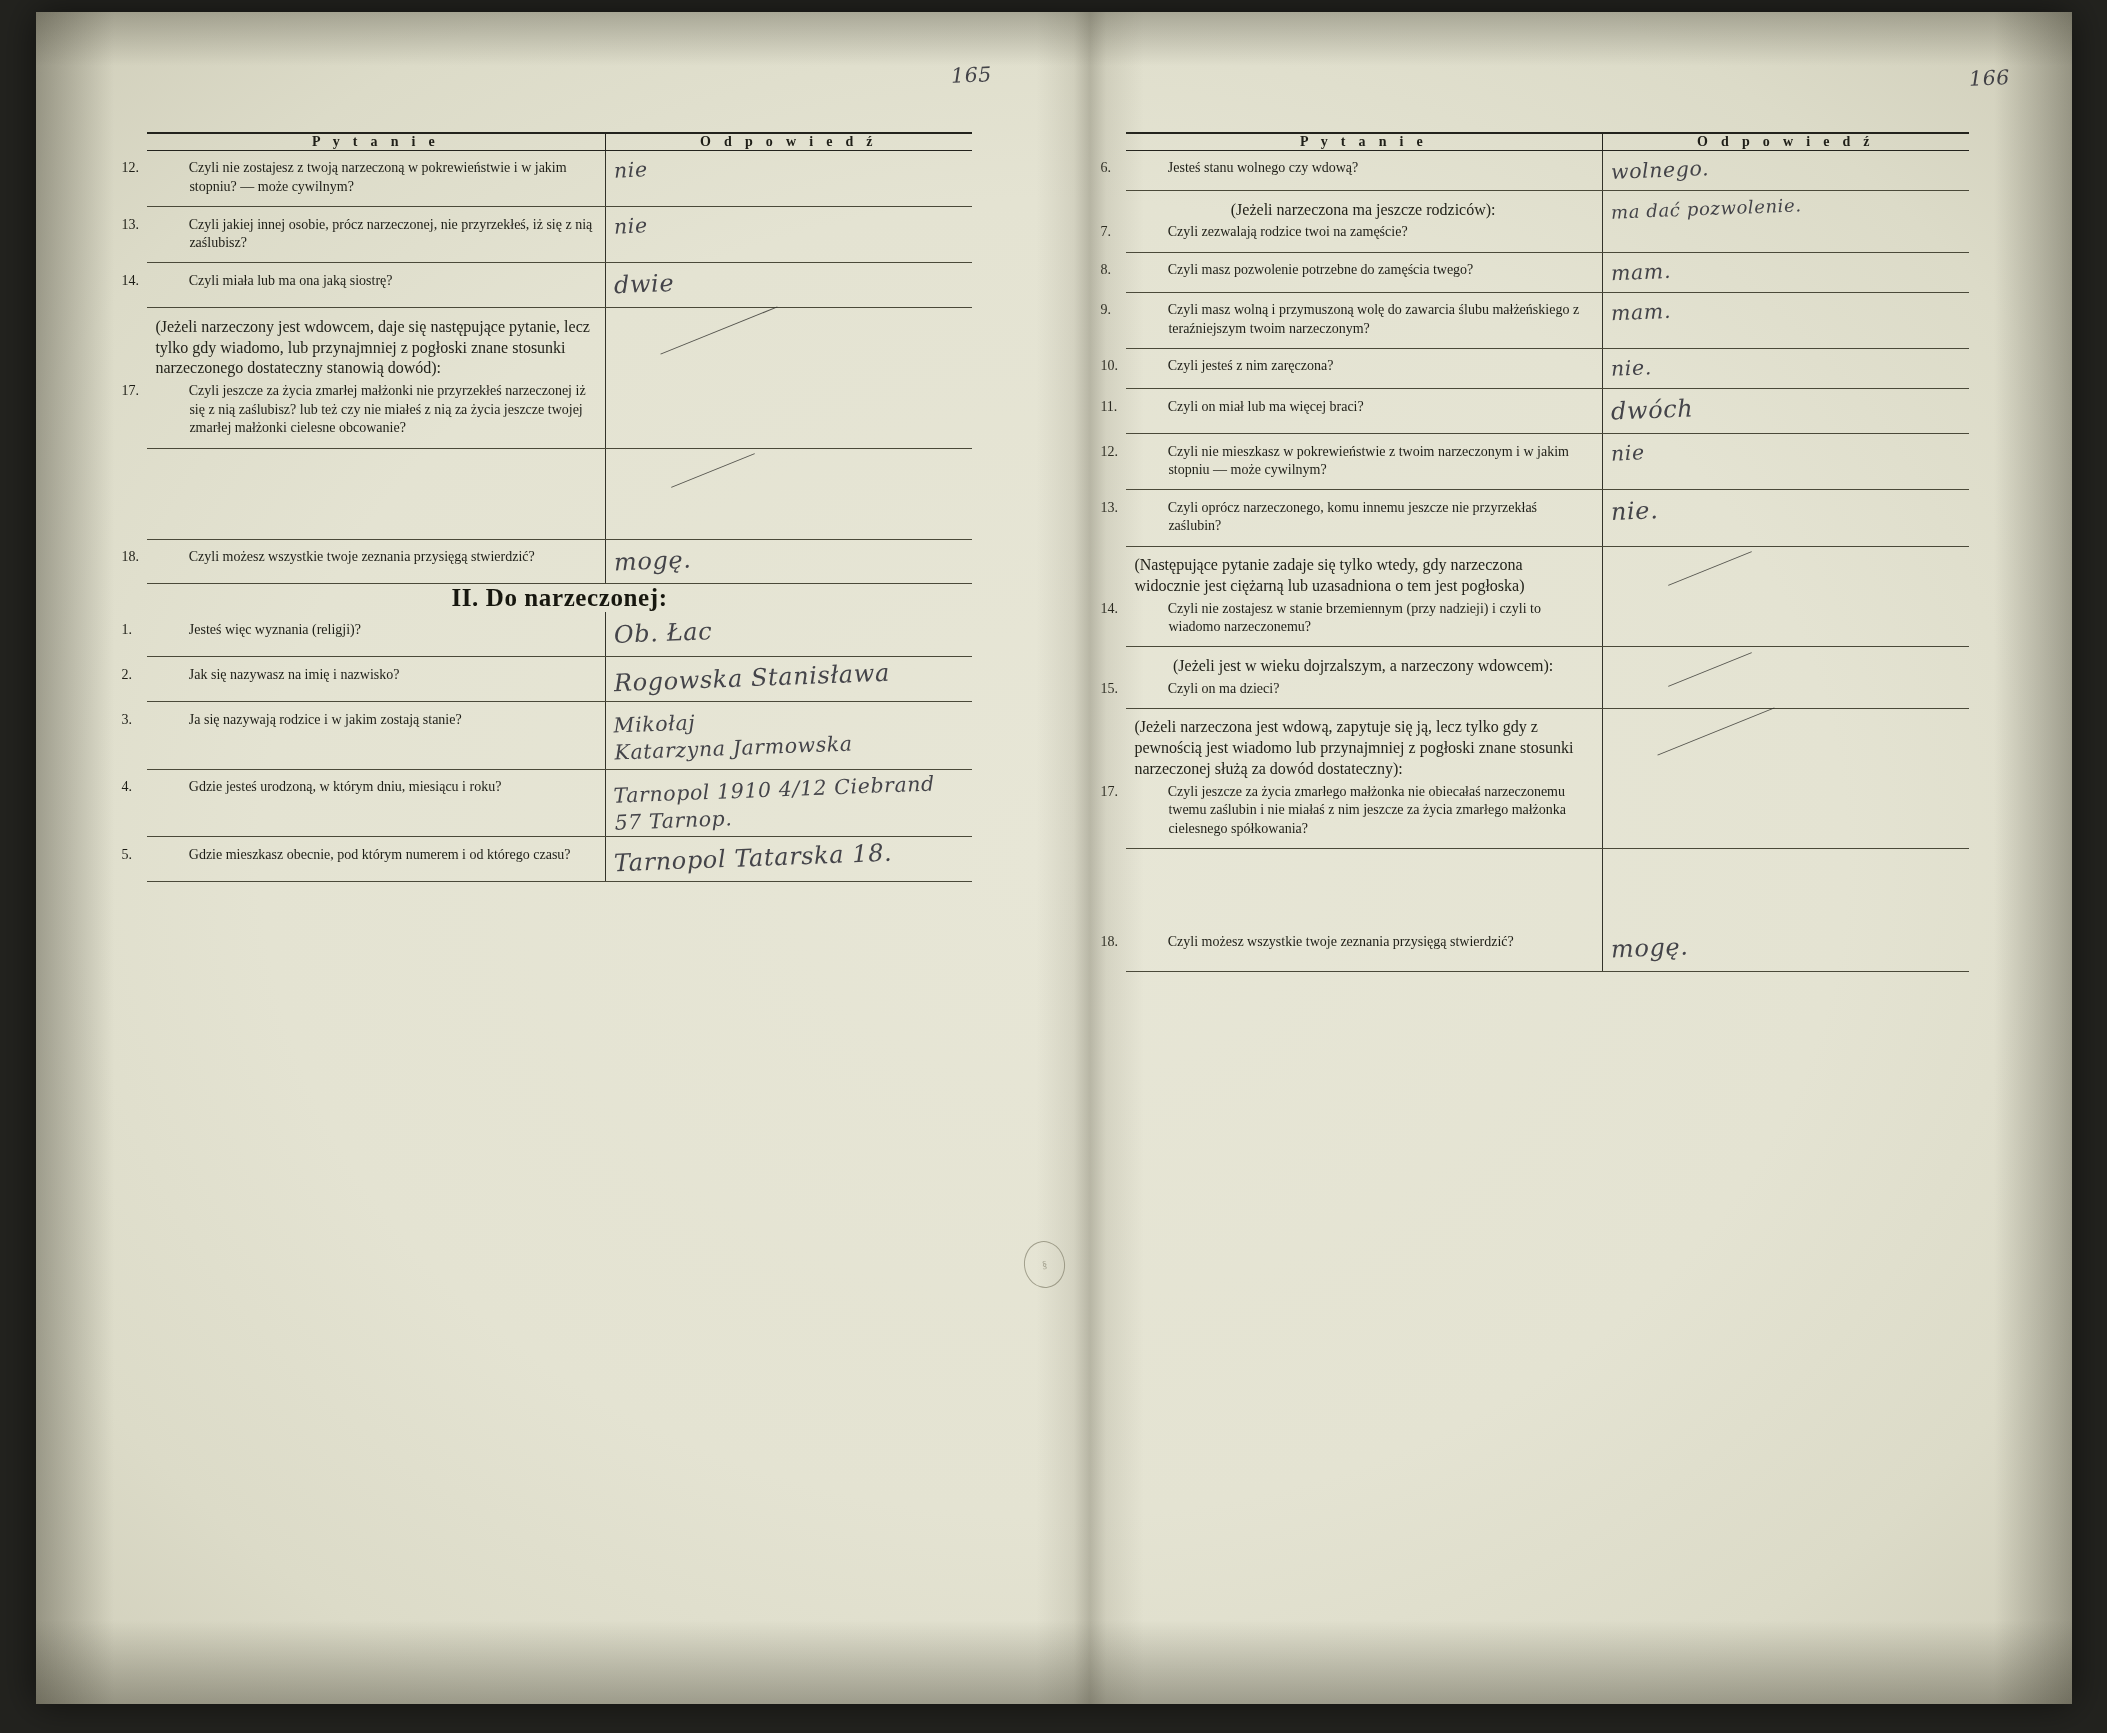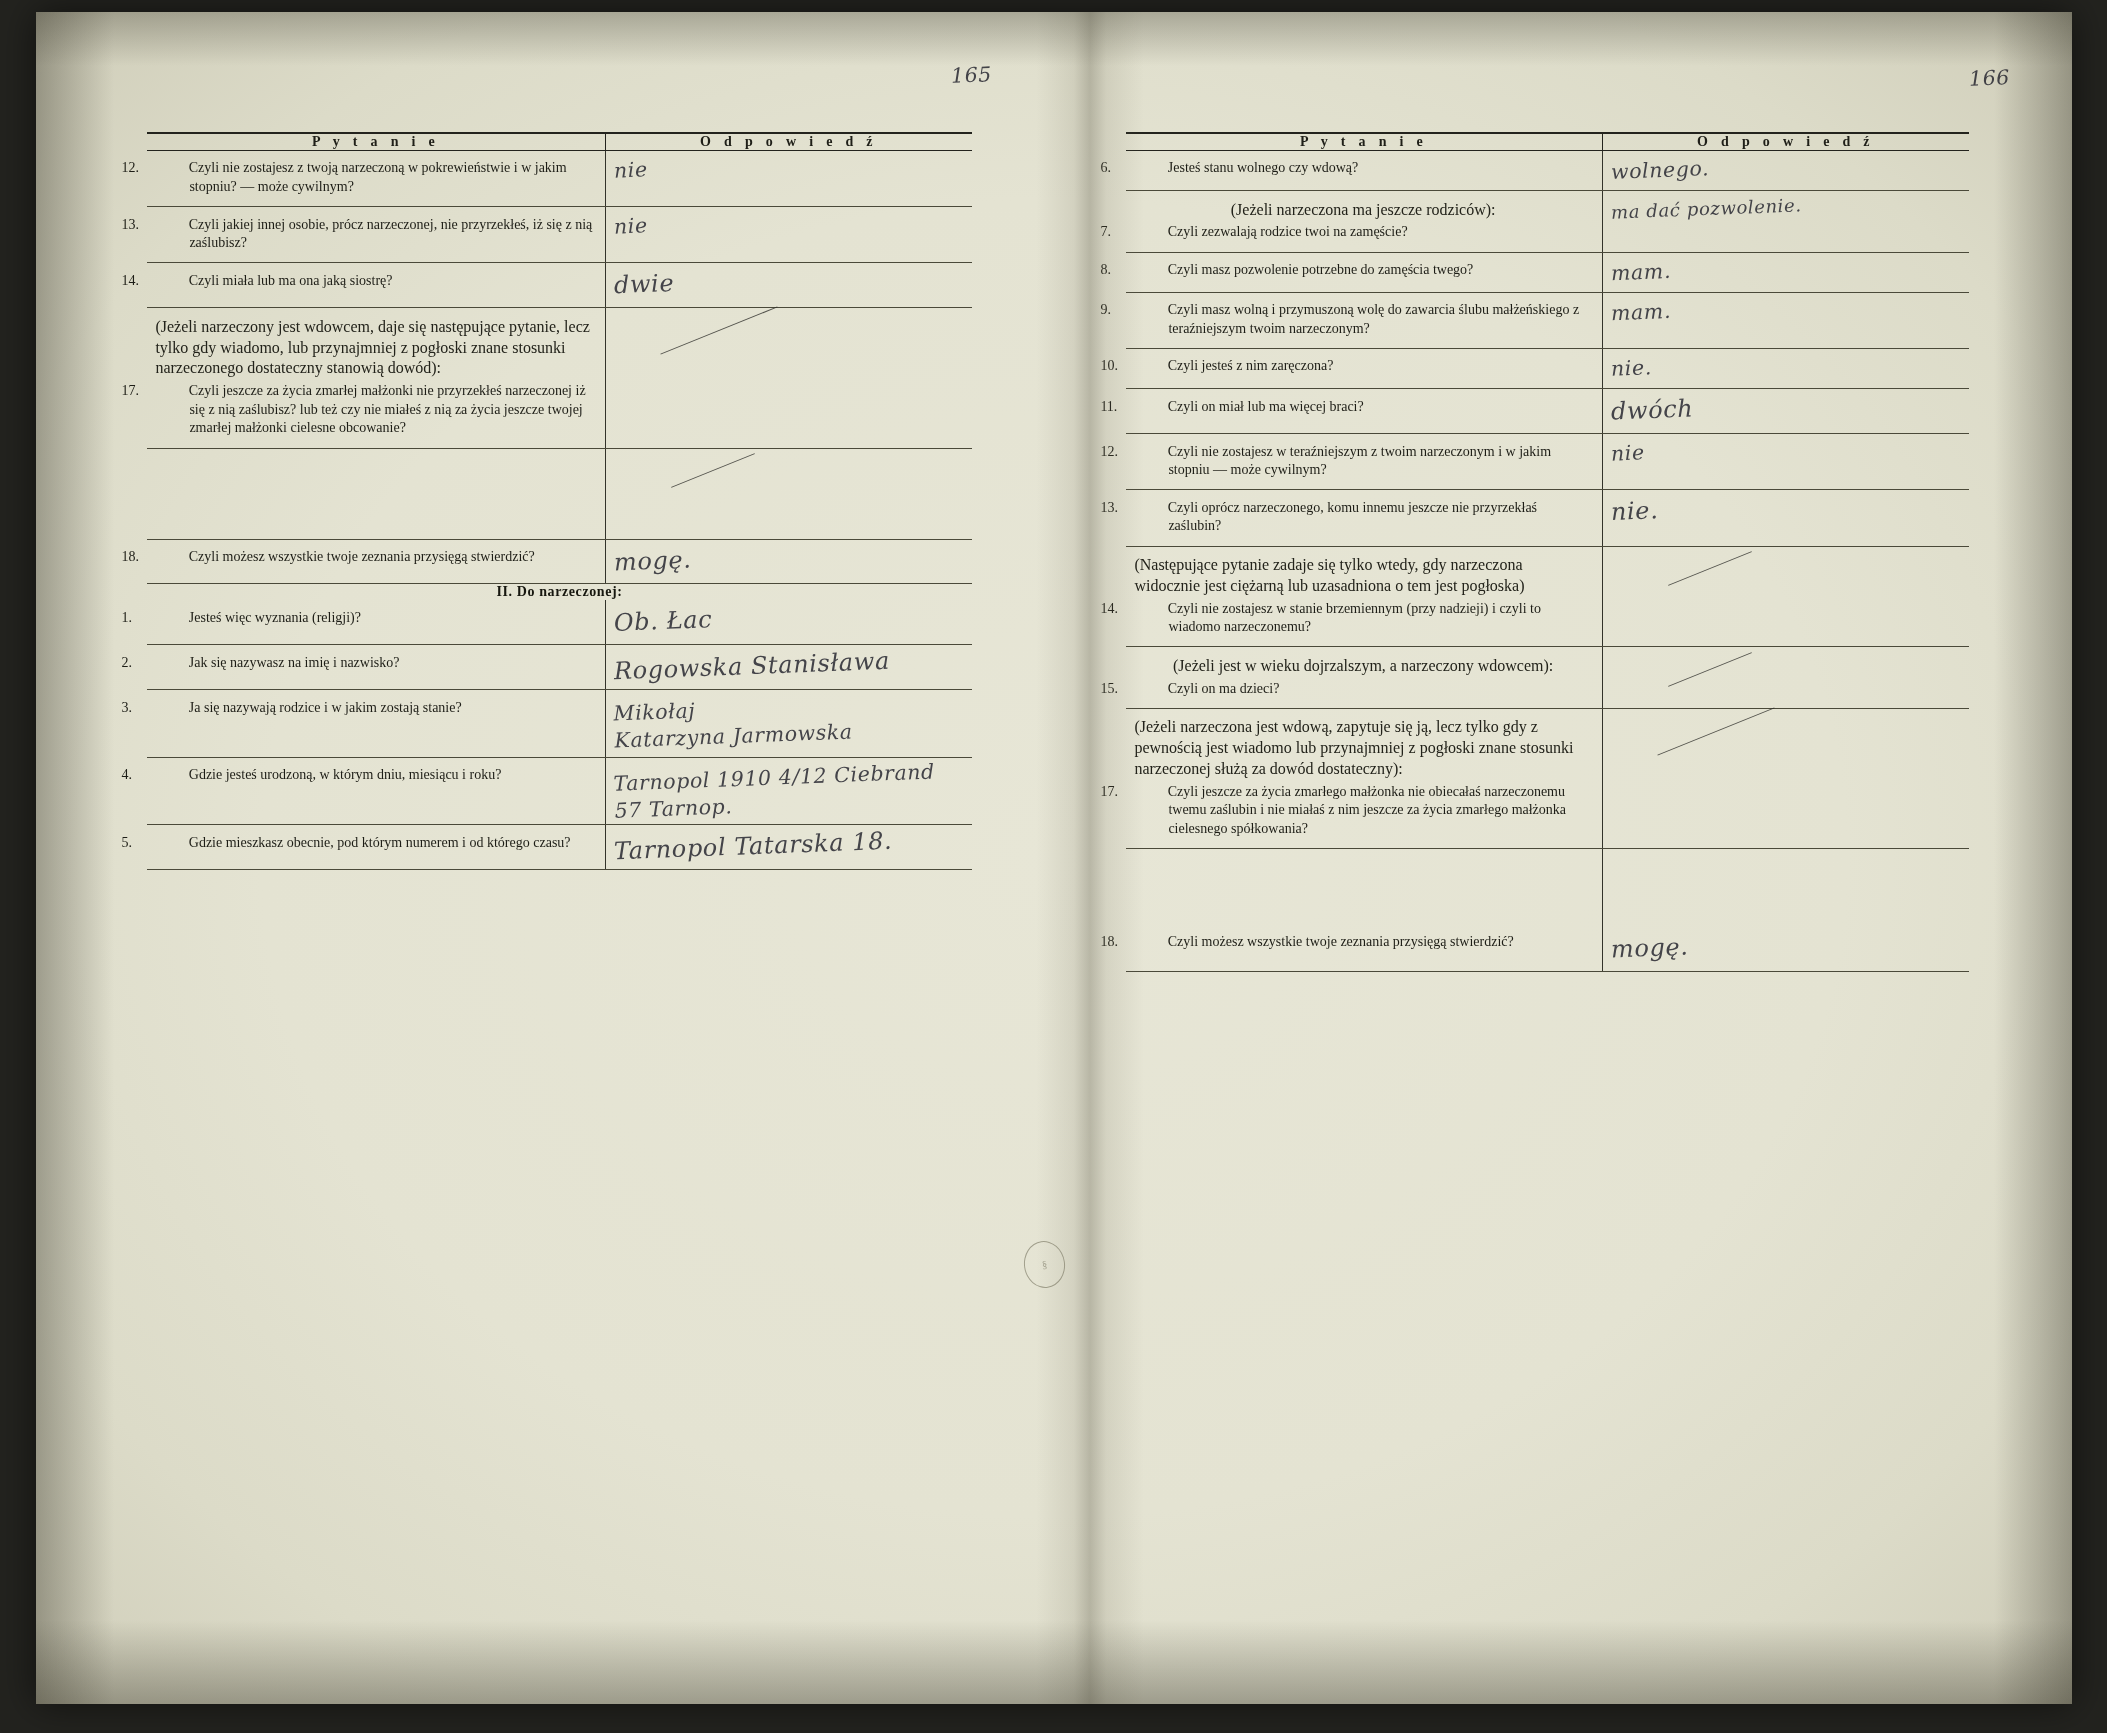--- a/index.html
+++ b/index.html
@@ -140,21 +140,21 @@
     font-size: 16px;
     line-height: 1.3;
     text-align: left;
     margin-bottom: 3px;
     color: #22221a;
   }
   .note.center { text-align: center; }
 
   .section-title {
     text-align: center;
-    font-size: 14px;
+    font-size: 25px;
     font-weight: bold;
     letter-spacing: 0.6px;
     padding: 15.7px 0 12px 0;
     color: #17170f;
   }
 
   
   .hw {
     font-family: "DejaVu Serif", serif;
     font-style: italic;
@@ -388,21 +388,21 @@
           <td class="q">
             <span class="hang"><span class="num">11.</span><span class="qtext">Czyli on miał lub ma więcej braci?</span></span>
           </td>
           <td class="a">
             <span class="hw lg">dwóch</span>
           </td>
         </tr>
 
         <tr class="qrow">
           <td class="q">
-            <span class="hang"><span class="num">12.</span><span class="qtext">Czyli nie zostajesz w teraźniejszym z twoim narzeczonym i w jakim stopniu — może cywilnym?</span></span>
+            <span class="hang"><span class="num">12.</span><span class="qtext">Czyli nie mieszkasz w pokrewieństwie z twoim narzeczonym i w jakim stopniu — może cywilnym?</span></span>
           </td>
           <td class="a">
             <span class="hw">nie</span>
           </td>
         </tr>
 
         <tr class="qrow">
           <td class="q">
             <span class="hang"><span class="num">13.</span><span class="qtext">Czyli oprócz narzeczonego, komu innemu jeszcze nie przyrzekłaś zaślubin?</span></span>
           </td>

